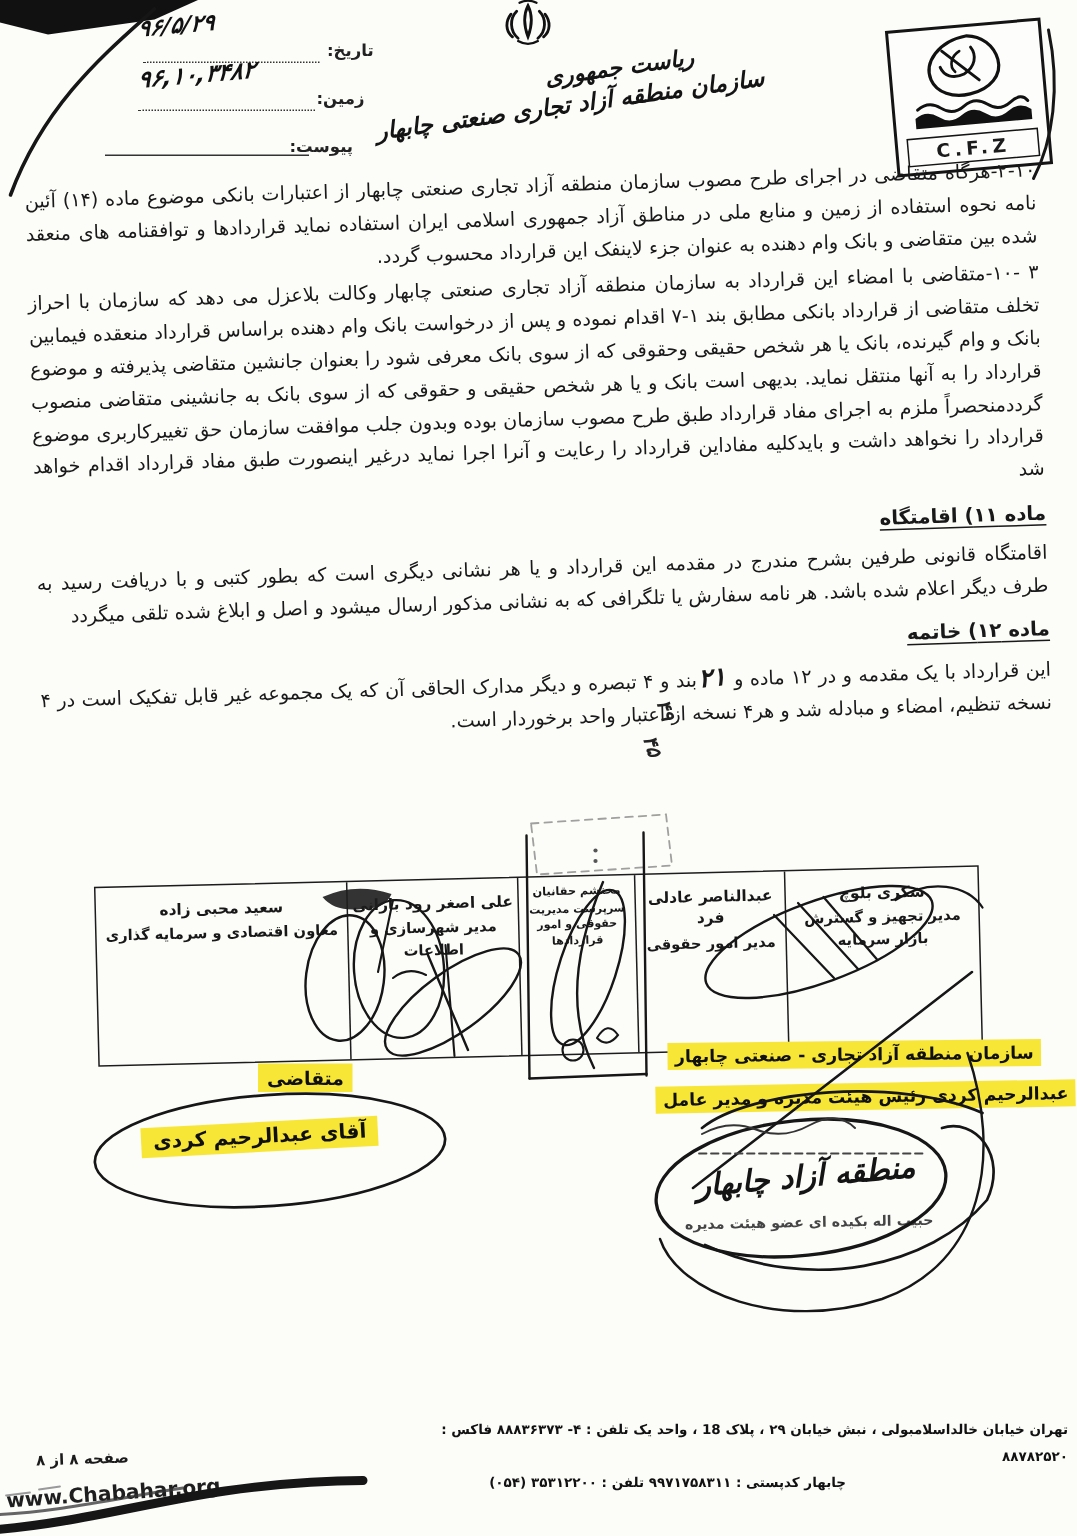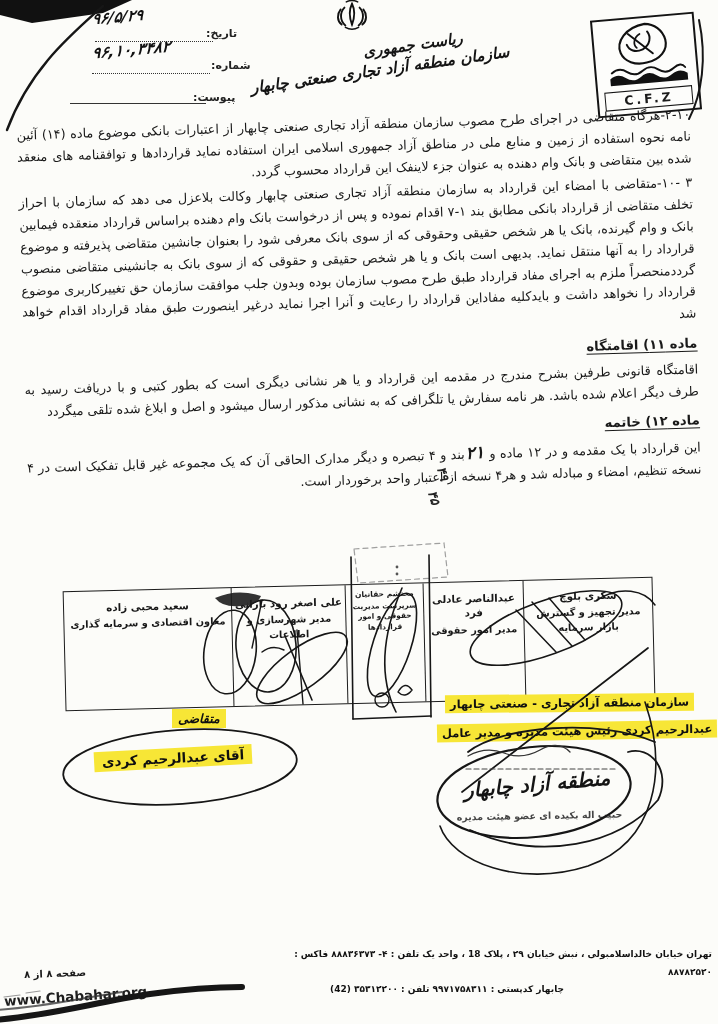--- a/index.html
+++ b/index.html
@@ -56,25 +56,25 @@
            transform:rotate(-4deg);}
   svg.artifacts{position:absolute;left:0;top:0;z-index:50;pointer-events:none;}
 </style>
 </head>
 <body>
 
 <div class="page">
 
   <div class="abs" style="left:0;top:0;width:718px;height:112px;">
 
-    <div class="abs flabel" style="left:206px;top:27px;">تاریخ:</div>
+    <div class="abs flabel" style="left:218px;top:27px;">تاریخ:</div>
     <div class="abs dotline" style="left:95px;top:40px;width:118px;"></div>
     <div class="abs hw" style="left:92px;top:8px;">۹۶/۵/۲۹</div>
 
-    <div class="abs flabel" style="left:211px;top:59px;">شماره:</div>
+    <div class="abs flabel" style="left:211px;top:59px;">زمین:</div>
     <div class="abs dotline" style="left:92px;top:72px;width:118px;"></div>
     <div class="abs hw" style="left:92px;top:41px;font-size:15.5px;">۹۶,۱۰,۳۴۸۲</div>
 
     <div class="abs flabel" style="left:193px;top:91px;">پیوست:</div>
     <div class="abs solidline" style="left:70px;top:102px;width:136px;"></div>
 
     <svg class="abs" style="left:332px;top:0;" width="40" height="34" viewBox="0 0 40 36">
       <g stroke="#111" fill="none" stroke-width="2" stroke-linecap="round">
         <path d="M20,4 C17,10 17,18 20,26 C23,18 23,10 20,4 Z"></path>
         <path d="M12,8 C7,13 7,22 13,27"></path>
@@ -138,26 +138,26 @@
       <div class="sig-name">سعید محبی زاده</div>
       <div class="sig-title">معاون اقتصادی و سرمایه گذاری</div>
     </div>
   </div>
 
   <div class="abs hl" style="left:445px;top:694px;font-size:11.5px;padding:2px 5px;transform:rotate(-.6deg);">سازمان منطقه آزاد تجاری - صنعتی چابهار</div>
   <div class="abs hl" style="left:437px;top:722px;font-size:11.5px;padding:2px 5px;transform:rotate(-1deg);">عبدالرحیم کردی رئیس هیئت مدیره و مدیر عامل</div>
   <div class="abs stamp-text" style="left:452px;top:772px;width:170px;text-align:center;">منطقه آزاد چابهار</div>
   <div class="abs board-line" style="left:437px;top:810px;width:205px;text-align:center;transform:rotate(-1deg);">حبیب اله بکیده ای عضو هیئت مدیره</div>
 
-  <div class="abs hl" style="left:172px;top:709px;font-size:12.5px;padding:2px 6px;font-style:italic;">متقاضی</div>
+  <div class="abs hl" style="left:172px;top:709px;font-size:12.5px;padding:2px 6px;">متقاضی</div>
   <div class="abs hl" style="left:94px;top:748px;font-size:13.5px;padding:2px 8px;transform:rotate(-3deg);">آقای عبدالرحیم کردی</div>
 
   <div class="abs footer">
     <div>تهران خیابان خالداسلامبولی ، نبش خیابان ۲۹ ، پلاک 18 ، واحد یک    تلفن : ۴- ۸۸۸۳۶۳۷۳    فاکس : ۸۸۷۸۲۵۲۰</div>
-    <div class="indent">چابهار کدپستی : ۹۹۷۱۷۵۸۳۱۱    تلفن : ۳۵۳۱۲۲۰۰ (42)</div>
+    <div class="indent">چابهار کدپستی : ۹۹۷۱۷۵۸۳۱۱    تلفن : ۳۵۳۱۲۲۰۰ (۰۵۴)</div>
   </div>
   <div class="abs pagenum" style="left:24px;top:968px;">صفحه ۸ از ۸</div>
   <div class="abs website" style="left:4px;top:988px;">www.Chabahar.org</div>
 
   <svg class="artifacts" width="718" height="1024" viewBox="0 0 718 1024">
     <g stroke="#161616" fill="none" stroke-linecap="round">
 
       <path d="M0,0 L132,0 L103,13 L32,23 L0,15 Z" fill="#111" stroke="none"></path>
       <path d="M103,6 C72,34 30,68 7,130" stroke-width="2.4"></path>
 

